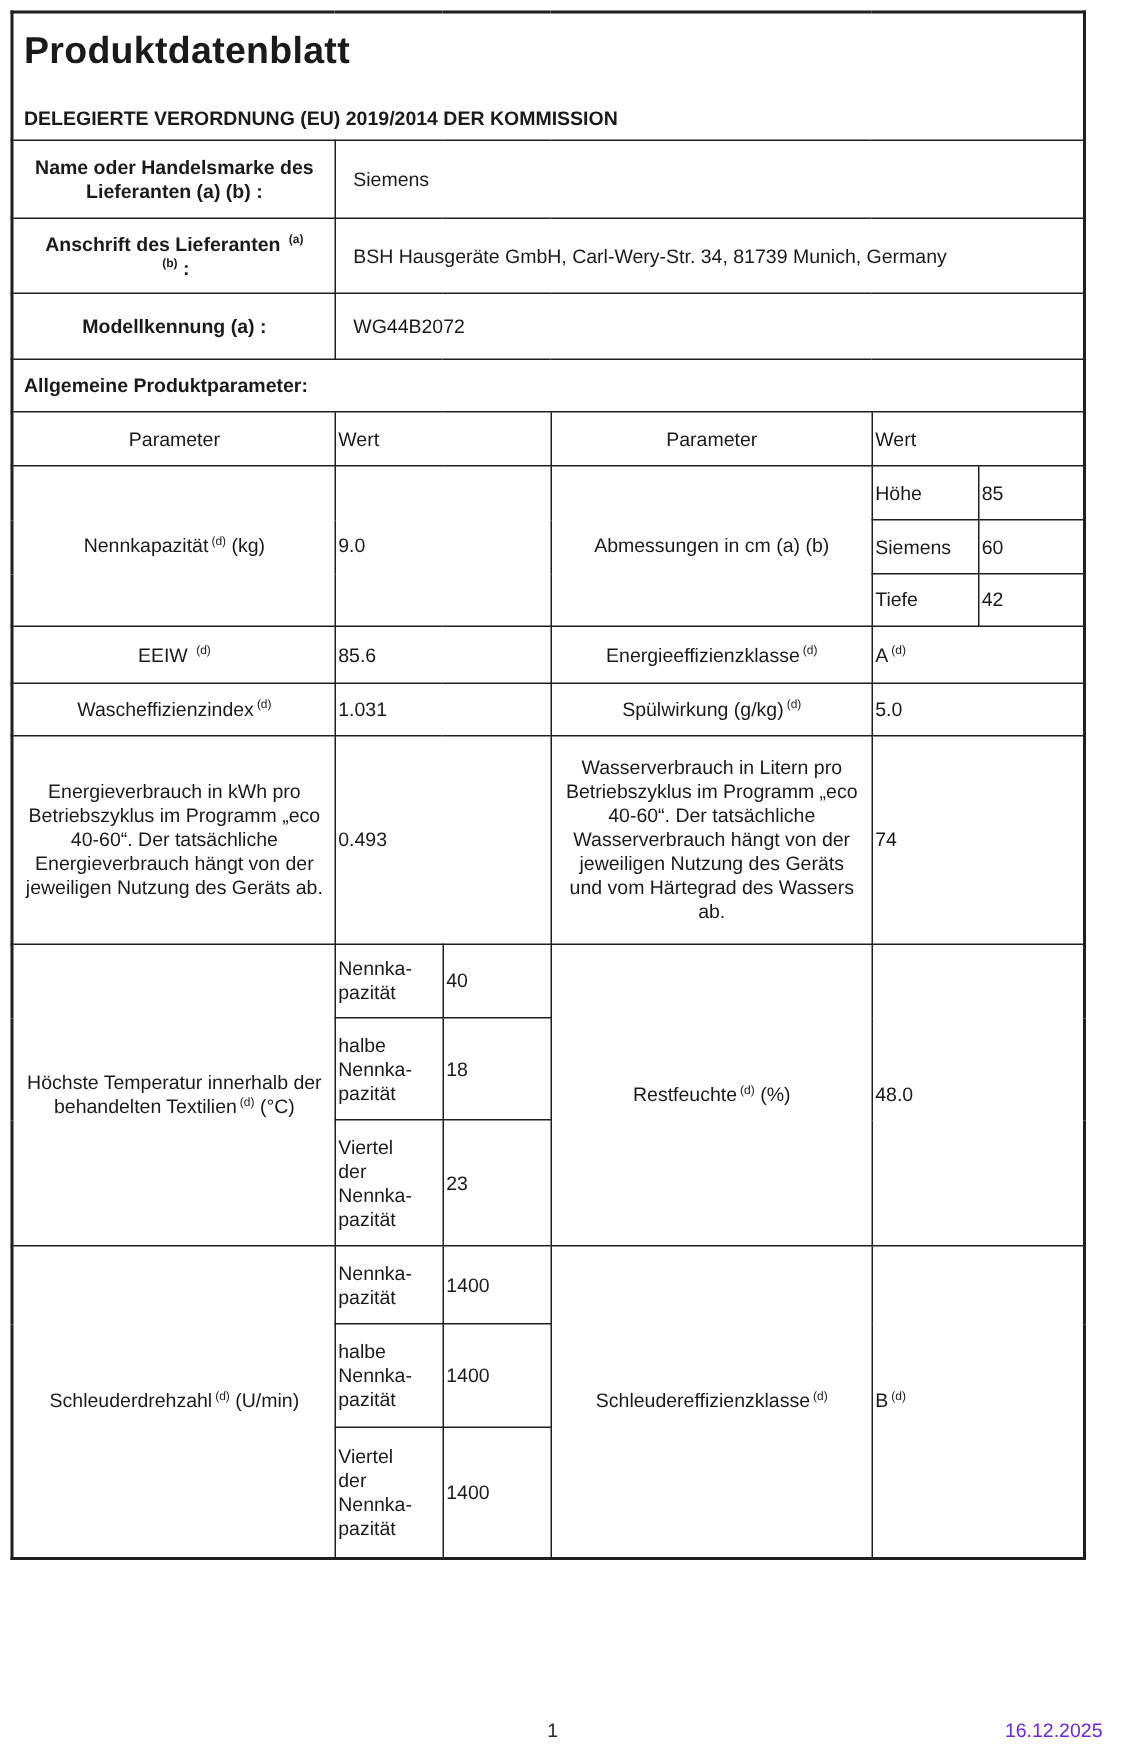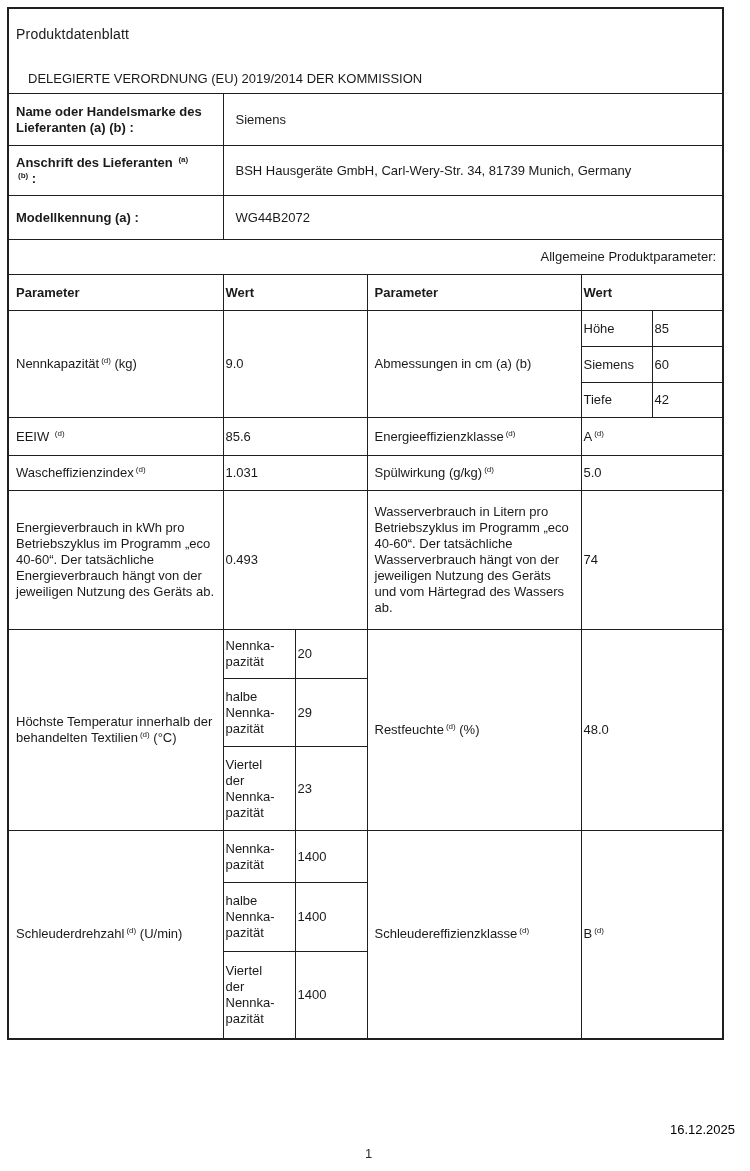--- a/index.html
+++ b/index.html
@@ -19,70 +19,70 @@
     table-layout: fixed;
     border: 2px solid #1f1f1f;
   }
   .sheet td {
     border: 1px solid #1f1f1f;
     font-size: 13px;
     line-height: 16px;
     vertical-align: middle;
     overflow: hidden;
   }
-  td.lbl  { text-align: left; padding: 4px 6px 4px 7px; }
+  td.lbl  { text-align: center; padding: 4px 6px 4px 7px; }
   td.vall { text-align: left; padding: 4px 6px 4px 12px; }
   td.ctr  { text-align: left; padding: 3px 2px; }
   .bold   { font-weight: bold; }
 
   
   td.title-cell { vertical-align: top; padding: 14px 6px 6px 7px; }
-  .doc-title { font-size: 14px; line-height: 23px; font-weight: normal; margin-bottom: 25px; letter-spacing: 0.2px; }
-  .doc-subtitle { font-size: 13px; line-height: 16px; font-weight: normal; margin-left: 12px; }
-
-  td.section-cell { font-weight: normal; padding: 4px 6px 4px 7px; text-align: right; }
+  .doc-title { font-size: 25px; line-height: 23px; font-weight: bold; margin-bottom: 25px; letter-spacing: 0.2px; }
+  .doc-subtitle { font-size: 13px; line-height: 16px; font-weight: bold; }
+
+  td.section-cell { font-weight: bold; padding: 4px 6px 4px 7px; }
 
   sup {
     font-size: 8px;
     line-height: 0;
     vertical-align: baseline;
     position: relative;
     top: -5px;
     margin-left: 2px;
     letter-spacing: 0;
   }
 
   
   tr.r-title { height: 79px; }
   tr.r-name  { height: 52px; }
   tr.r-addr  { height: 50px; }
   tr.r-model { height: 44px; }
   tr.r-sect  { height: 35px; }
-  tr.r-chead { height: 36px; font-weight: bold; }
+  tr.r-chead { height: 36px; }
   tr.r-dim1  { height: 36px; }
   tr.r-dim2  { height: 36px; }
   tr.r-dim3  { height: 35px; }
   tr.r-eeiw  { height: 38px; }
   tr.r-wash  { height: 35px; }
   tr.r-energy{ height: 139px; }
   tr.r-t1 { height: 49px; }
   tr.r-t2 { height: 68px; }
   tr.r-t3 { height: 84px; }
   tr.r-s1 { height: 52px; }
   tr.r-s2 { height: 69px; }
   tr.r-s3 { height: 87px; }
 
   
   .footer-page {
     position: absolute; top: 1146px; left: 0; width: 737px;
     text-align: center; font-size: 13px; color: #2b2b2b;
   }
   .footer-date {
-    position: absolute; top: 1122px; right: 15px;
-    font-size: 13px; color: #000000;
+    position: absolute; top: 1146px; right: 15px;
+    font-size: 13px; color: #6d28d9;
   }
 </style>
 </head>
 <body>
 
 <table class="sheet">
   <colgroup>
     <col style="width:215px">
       <col style="width:72px">
       <col style="width:72px">
@@ -158,27 +158,27 @@
   <tr class="r-energy">
     <td class="lbl">Energieverbrauch in kWh pro Betriebszyklus im Programm „eco 40-60“. Der tatsächliche Energieverbrauch hängt von der jeweiligen Nutzung des Geräts ab.</td>
     <td colspan="2" class="ctr">0.493</td>
     <td class="lbl">Wasserverbrauch in Litern pro Betriebszyklus im Programm „eco 40-60“. Der tatsächliche Wasserverbrauch hängt von der jeweiligen Nutzung des Geräts und vom Härtegrad des Wassers ab.</td>
     <td colspan="2" class="ctr">74</td>
   </tr>
 
   <tr class="r-t1">
     <td class="lbl" rowspan="3">Höchste Temperatur innerhalb der behandelten Textilien<sup>(d)</sup> (°C)</td>
     <td class="ctr">Nennka-<br>pazität</td>
-    <td class="ctr">20</td>
+    <td class="ctr">40</td>
     <td class="lbl" rowspan="3">Restfeuchte<sup>(d)</sup> (%)</td>
     <td class="ctr" rowspan="3" colspan="2">48.0</td>
   </tr>
   <tr class="r-t2">
     <td class="ctr">halbe<br>Nennka-<br>pazität</td>
-    <td class="ctr">29</td>
+    <td class="ctr">18</td>
   </tr>
   <tr class="r-t3">
     <td class="ctr">Viertel<br>der<br>Nennka-<br>pazität</td>
     <td class="ctr">23</td>
   </tr>
 
   <tr class="r-s1">
     <td class="lbl" rowspan="3">Schleuderdrehzahl<sup>(d)</sup> (U/min)</td>
     <td class="ctr">Nennka-<br>pazität</td>
     <td class="ctr">1400</td>

